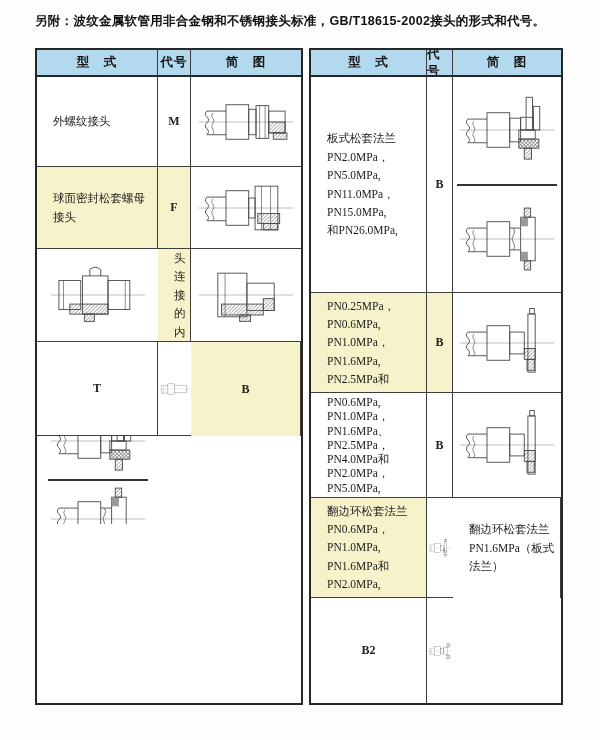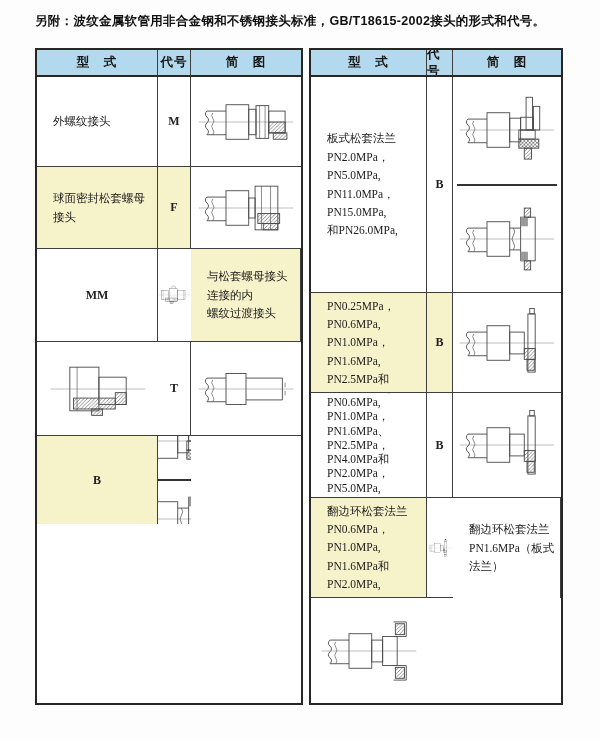--- a/index.html
+++ b/index.html
@@ -195,21 +195,20 @@
     <div class="c type hl">
         <div class="tx">球面密封松套螺母接头</div>
       </div>
     <div class="c code hl">F</div>
     <div class="c sk nr">
       <svg class="diag" viewBox="0 0 110 76">
           <use href="#d-f"></use>
         </svg>
     </div>
 
-    <div class="c code">MM</div>
     <div class="c sk nr">
       <svg class="diag" viewBox="0 0 110 76">
           <use href="#d-mm"></use>
         </svg>
     </div>
 
     <div class="c type hl">
         <div class="tx">与松套螺母接头连接的内
 螺纹过渡接头</div>
       </div>
@@ -302,19 +301,20 @@
     <div class="c sk nr">
       <svg class="diag" viewBox="0 0 110 76">
           <use href="#d-fd"></use>
         </svg>
     </div>
 
     <div class="c type nb">
         <div class="tx">翻边环松套法兰
 PN1.6MPa（板式法兰）</div>
       </div>
+    <div class="c code nb">B2</div>
     <div class="c sk nr nb">
       <svg class="diag" viewBox="0 0 110 76">
           <use href="#d-fe"></use>
         </svg>
     </div>
   </div>
 </div>
 
 </body></html>

